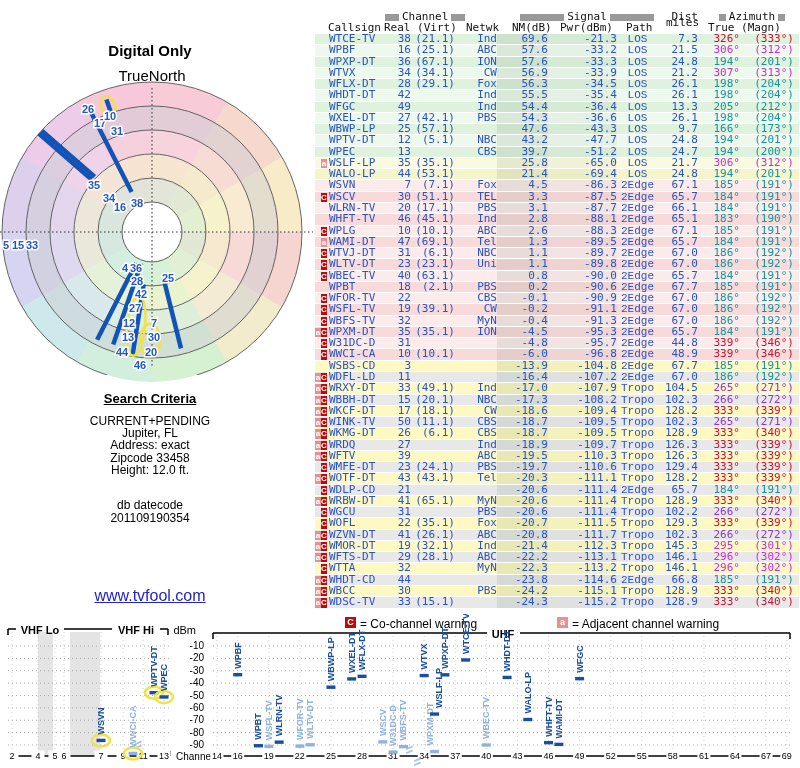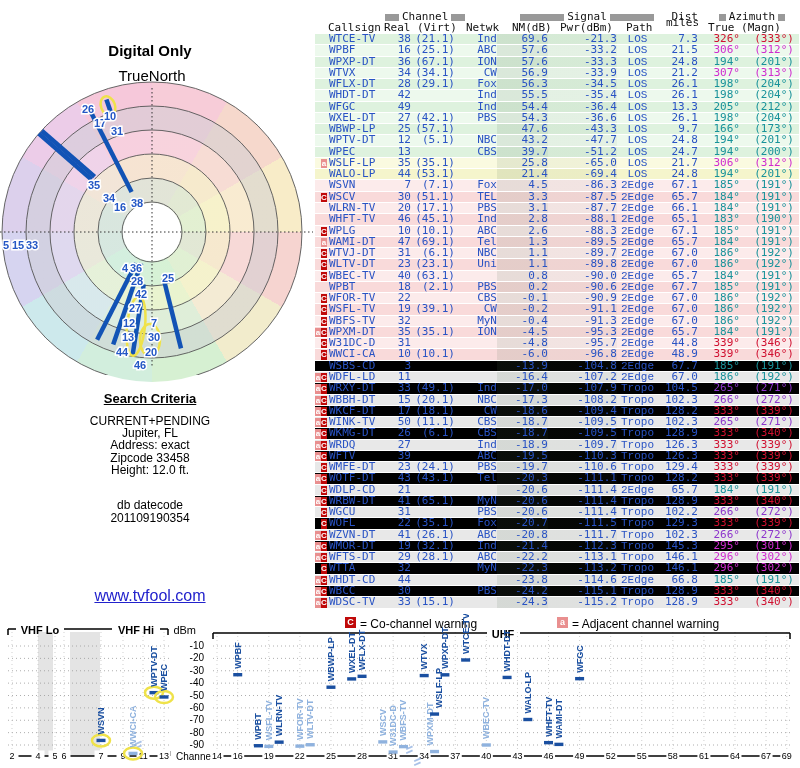--- a/index.html
+++ b/index.html
@@ -38,21 +38,21 @@
   .c-n{width:42px;text-align:right;}
   .c-nm{width:51px;text-align:right;background-image:linear-gradient(rgba(80,110,80,.12),rgba(80,110,80,.12));}
   .c-pw{width:69px;text-align:right;background-image:linear-gradient(rgba(80,110,80,.06),rgba(80,110,80,.06));}
   .c-p{width:41px;text-align:center;font-family:Liberation Mono, monospace;}
   .c-mi{width:40px;text-align:right;}
   .c-t{width:42px;text-align:right;}
   .c-m{width:58px;text-align:right;padding-right:4px;}
   .bg-green0{background-color:#def2de}.bg-green1{background-color:#edf9ed}
   .bg-yellow0{background-color:#f5f5cc}.bg-yellow1{background-color:#fafae0}
   .bg-pink0{background-color:#f9dada}.bg-pink1{background-color:#fcebeb}
-  .bg-gray0{background-color:#e8e8e8}.bg-gray1{background-color:#000000}
+  .bg-gray0{background-color:#e8e8e8}.bg-gray1{background-color:#fef9c3}
   .fbox{display:inline-block;width:6px;height:10px;font-size:8px;line-height:10px;text-align:center;
         color:#fff;font-family:"Liberation Sans",sans-serif;font-weight:bold;}
   .fC{background:#c00909;}
   .fa{background:#e98f8f;}
   
   .lgbox{width:11px;height:11px;font-size:9px;line-height:11px;text-align:center;color:#fff;font-weight:bold;}
   .lgtext{font-size:12px;color:#000000;}
 </style>
 </head>
 <body>

